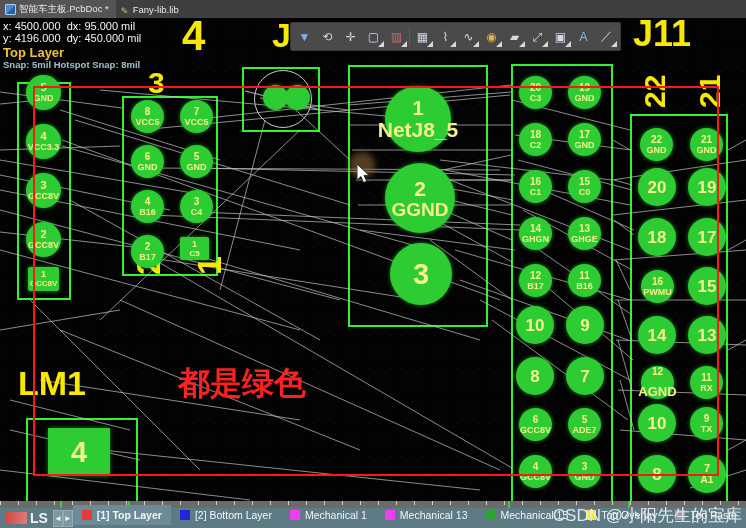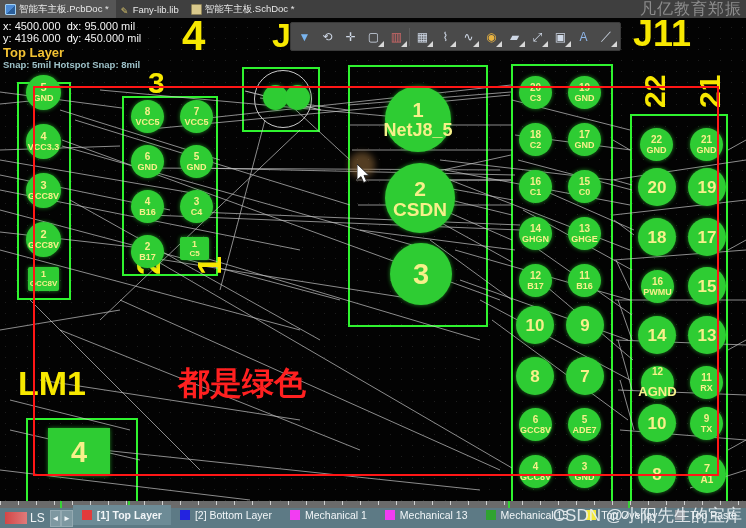--- a/index.html
+++ b/index.html
@@ -74,21 +74,21 @@
   
   #cursor{position:absolute;left:357px;top:164px;z-index:30;}
   #cursorglow{position:absolute;left:349px;top:152px;width:26px;height:26px;
     border-radius:50%;background:rgba(150,110,60,.55);filter:blur(3px);z-index:29;}
 
   
   #statusbar{position:absolute;left:0;bottom:0;width:746px;height:20px;
     background:#5d7a85;display:flex;align-items:center;z-index:42;}
   #statusbar .ls{display:flex;align-items:center;gap:3px;padding:0 5px;height:20px;}
   .lsswatch{width:22px;height:12px;background:linear-gradient(90deg,#d34646,#e07b7b);}
-  .lstext{font-size:12px;color:#f0f4f6;font-weight:normal;}
+  .lstext{font-size:14px;color:#f0f4f6;font-weight:bold;}
   .arrbtn{width:14px;height:15px;background:#7e98a1;border:1px solid #94aab2;
     display:flex;align-items:center;justify-content:center;color:#eef4f6;font-size:8px;}
   .layertab{display:flex;align-items:center;gap:5px;padding:0 9px;height:20px;
     font-size:10.5px;color:#f2f6f8;white-space:nowrap;}
   .layertab.active{background:#6d8b96;font-weight:bold;}
   .lsq{width:10px;height:10px;display:inline-block;flex:none;}
   #ruler{position:absolute;left:0;bottom:20px;width:746px;height:7px;
     background:#6b6b6b;z-index:41;}
   #ruler .tick{position:absolute;top:0;width:1px;height:4px;background:#cfcfcf;}
   #ruler .mark{position:absolute;top:0;width:2px;height:7px;background:#36d336;}
@@ -251,25 +251,25 @@
         <span class="nn" style="font-size: 9px; margin-top: 1px;">B17</span>
       </div>
       <div class="pad sq" style="left: 180px; top: 237px; width: 29px; height: 23px; background: rgb(46, 204, 51);">
         <span class="pn" style="font-size: 9px;">1</span>
         <span class="nn" style="font-size: 8px; margin-top: 1px;">C5</span>
       </div>
       <div class="pad" style="left: 263px; top: 85px; width: 25px; height: 25px; background: rgb(46, 204, 51);"></div>
       <div class="pad" style="left: 285px; top: 85px; width: 25px; height: 25px; background: rgb(46, 204, 51);"></div>
       <div class="pad" style="left: 385px; top: 86px; width: 66px; height: 66px; background: rgb(46, 204, 51);">
         <span class="pn" style="font-size: 20px;">1</span>
-        <span class="nn" style="font-size: 18px; margin-top: 1px;">NetJ8_5</span>
+        <span class="nn" style="font-size: 21px; margin-top: 1px;">NetJ8_5</span>
       </div>
       <div class="pad" style="left: 385px; top: 163px; width: 70px; height: 70px; background: rgb(46, 204, 51);">
         <span class="pn" style="font-size: 21px;">2</span>
-        <span class="nn" style="font-size: 19px; margin-top: 1px;">CSDN</span>
+        <span class="nn" style="font-size: 19px; margin-top: 1px;">GGND</span>
       </div>
       <div class="pad" style="left: 390px; top: 243px; width: 62px; height: 62px; background: rgb(46, 204, 51);">
         <span class="pn" style="font-size: 29px;">3</span>
       </div>
       <div class="pad" style="left: 519px; top: 76px; width: 33px; height: 33px; background: rgb(46, 204, 51);">
         <span class="pn" style="font-size: 10px;">20</span>
         <span class="nn" style="font-size: 9px; margin-top: 1px;">C3</span>
       </div>
       <div class="pad" style="left: 568px; top: 76px; width: 33px; height: 33px; background: rgb(46, 204, 51);">
         <span class="pn" style="font-size: 10px;">19</span>
@@ -418,26 +418,21 @@
 
   <div id="titlebar">
       <div class="tab active">
         <span class="tabico ico-pcb"></span>
         <span>智能车主板.PcbDoc *</span>
       </div>
       <div class="tab">
         <span class="tabico ico-lib"></span>
         <span>Fany-lib.lib</span>
       </div>
-      <div class="tab">
-        <span class="tabico ico-sch"></span>
-        <span>智能车主板.SchDoc *</span>
-      </div>
-    </div>
-  <div id="wmark-top">凡亿教育郑振</div>
+    </div>
 
   <div id="hud">
     <div class="row mono">
       <span class="lbl">x:</span>
       <span>4500.000</span>
       &nbsp;<span class="lbl">dx:</span>
       <span>95.000</span>
       <span>mil</span>
     </div>
     <div class="row mono">

